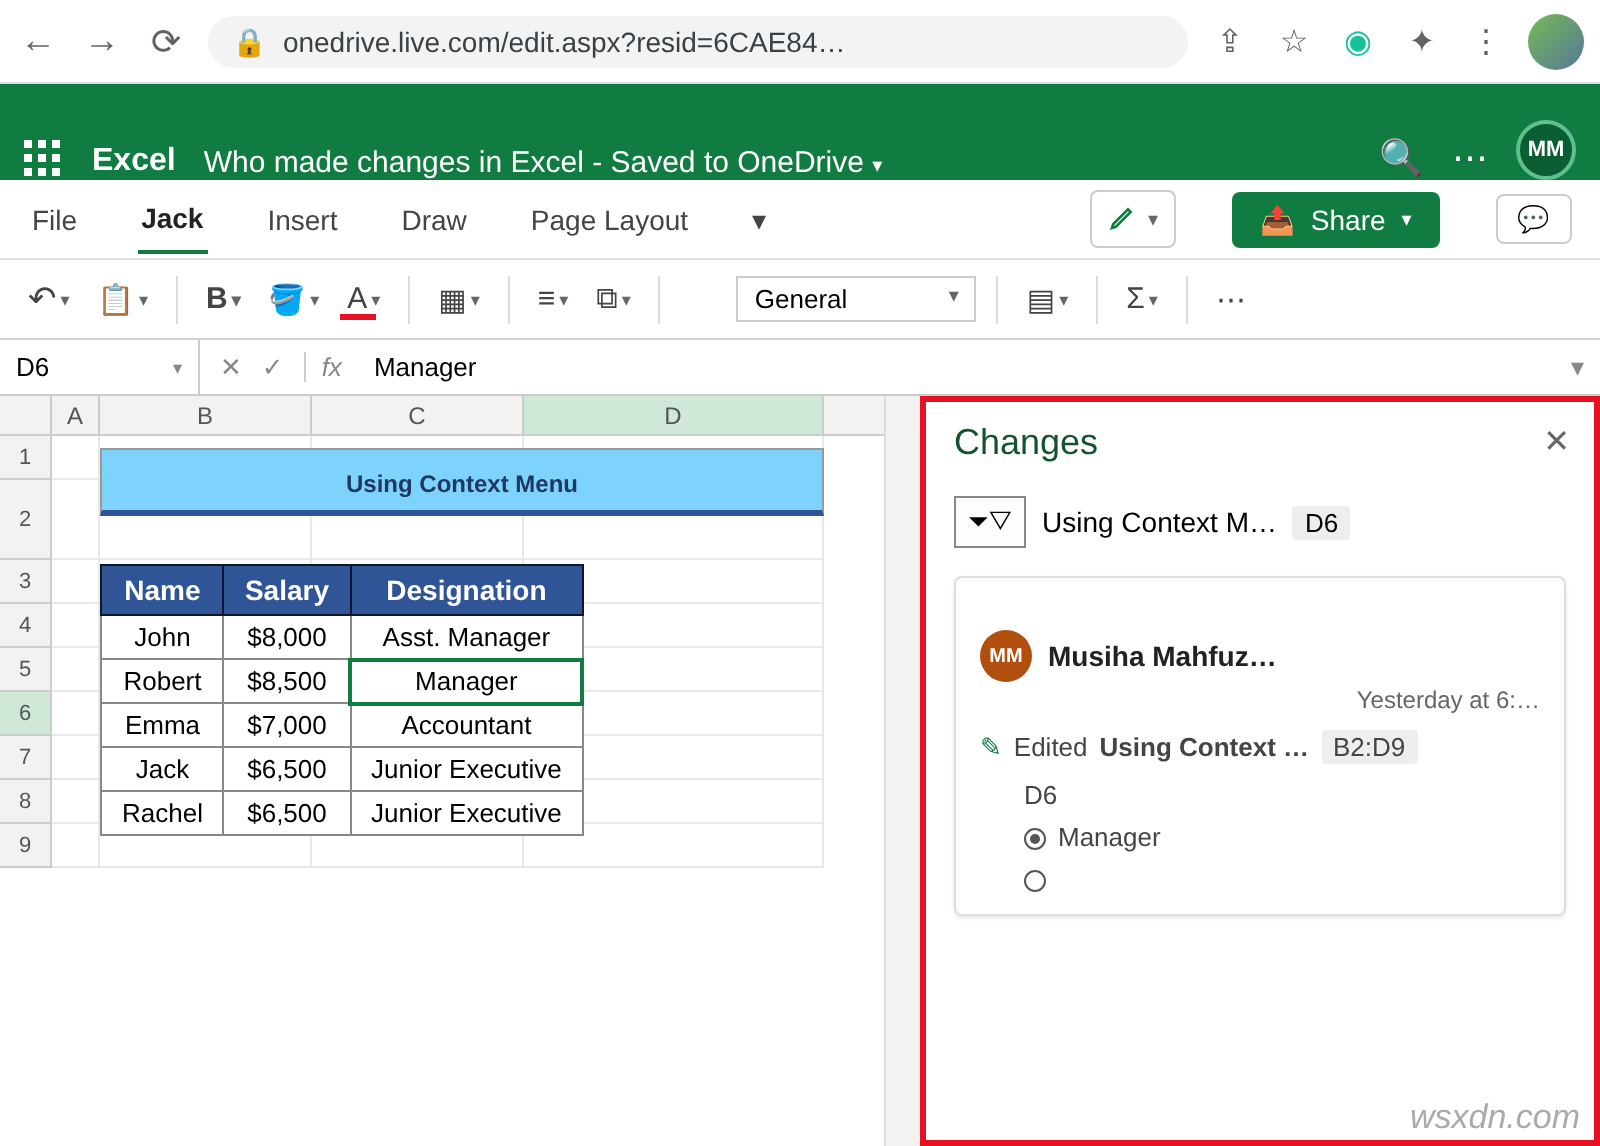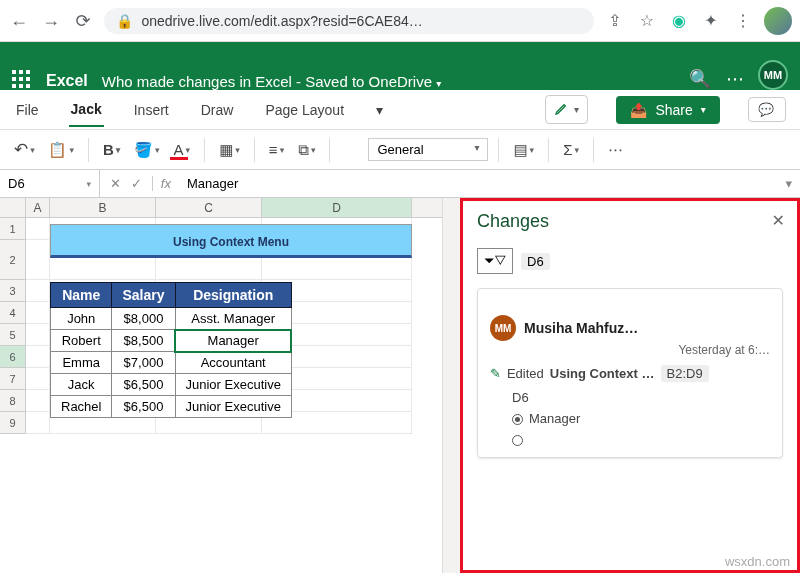--- a/index.html
+++ b/index.html
@@ -77,21 +77,21 @@
 .card-head { display: flex; align-items: center; gap: 8px; }
 .mm-badge { width: 26px; height: 26px; border-radius: 50%; background: #b14f0f; color: #fff; font-size: 10px; font-weight: 700; display: flex; align-items: center; justify-content: center; }
 .uname { font-weight: 700; font-size: 14px; color: #222; flex: 1; white-space: nowrap; overflow: hidden; text-overflow: ellipsis; }
 .utime { font-size: 12px; color: #666; margin-top: 44px; }
 .edited-row { display: flex; align-items: center; gap: 6px; margin-top: 8px; color: #444; font-size: 13px; }
 .pencil { color: #107c41; }
 .chg-detail { margin-left: 22px; margin-top: 8px; font-size: 13px; color: #444; }
 .radio { width: 11px; height: 11px; border: 1px solid #555; border-radius: 50%; display: inline-block; margin-right: 6px; position: relative; vertical-align: middle; }
 .radio.filled::after { content: ""; position: absolute; inset: 2px; background: #555; border-radius: 50%; }
 
-.watermark { position: absolute; bottom: 4px; right: 10px; font-size: 13px; color: #aaa; }
+.watermark { position: absolute; bottom: 4px; right: 10px; font-size: 17px; color: #aaa; font-style: italic; }
 .pen-green svg { stroke: #107c41; }
 </style>
 </head>
 <body>
 
 <div class="browser-bar">
   <div class="nav-ico">←</div>
   <div class="nav-ico">→</div>
   <div class="nav-ico">⟳</div>
   <div class="addr">
@@ -303,20 +303,21 @@
 
   <div class="scroll-v"></div>
 
   <div class="changes-panel">
     <h3>Changes</h3>
     <div class="close-x">✕</div>
     <div class="filter-row">
       <div class="filter-btn">
         <span>⏷▽</span>
       </div>
+      <span style="font-size:14px">Using Context M…</span>
       <span class="chip-cell">D6</span>
     </div>
     <div class="change-card">
       <div class="card-head">
         <div class="mm-badge">MM</div>
         <div class="uname">Musiha Mahfuz…</div>
         <div class="utime">Yesterday at 6:…</div>
       </div>
       <div class="edited-row">
         <span class="pencil">✎</span>

